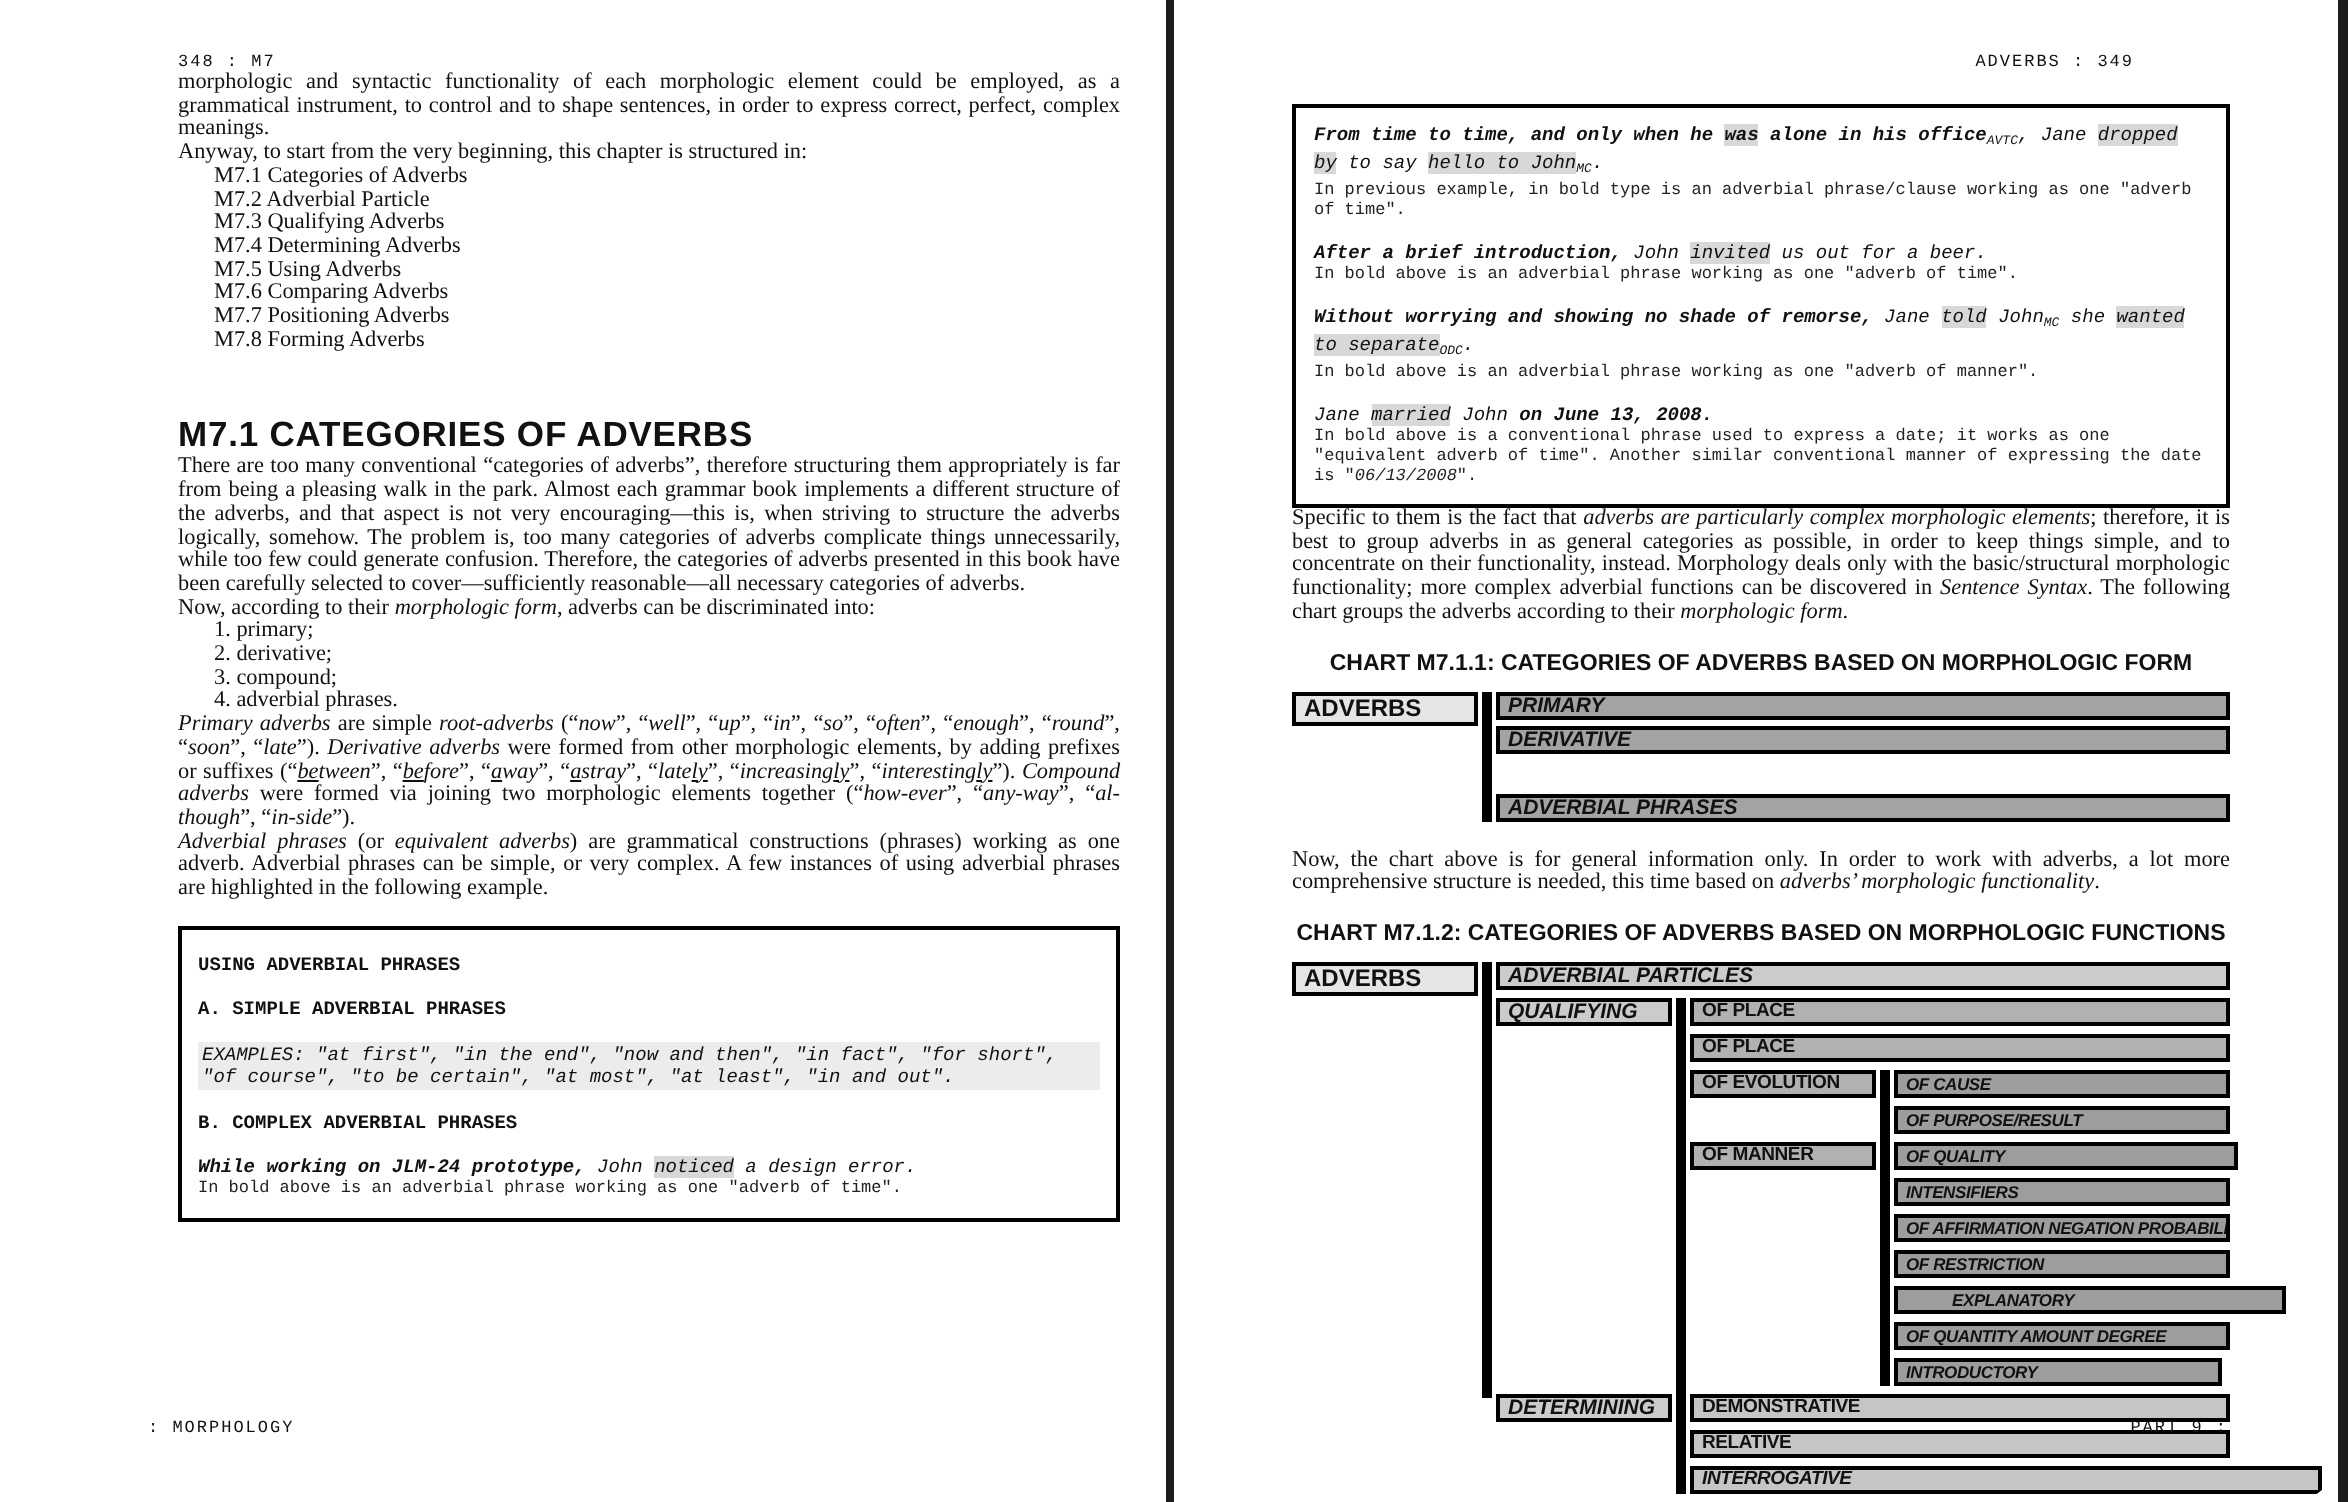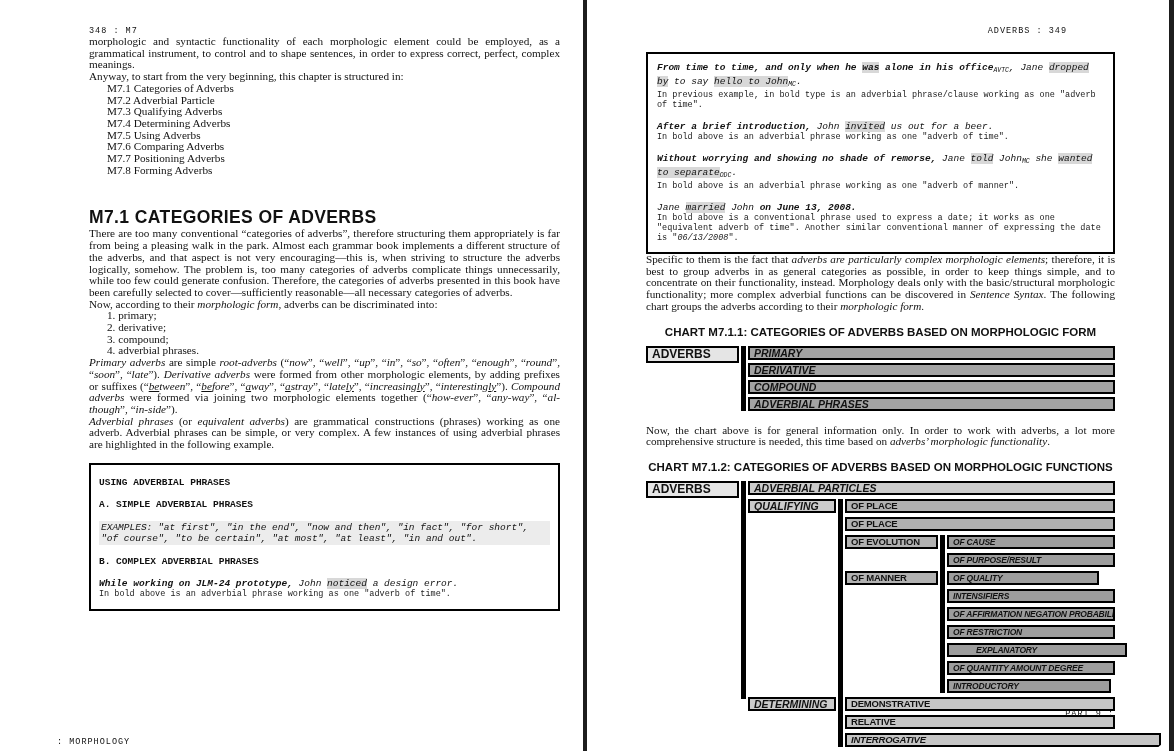--- a/index.html
+++ b/index.html
@@ -10,21 +10,21 @@
   #right-page{left:587px;width:582px;border-radius:24px;}
   .divider{position:absolute;left:583px;top:0;width:4px;height:751px;background:#1d1d1d;}
   .edge-band{position:absolute;left:1169px;top:0;width:5px;height:751px;background:#1d1d1d;}
 
   .lcontent{margin-left:89px;width:471px;}
   .rcontent{margin-left:59px;width:469px;}
 
   .pghead{font-family:"Liberation Mono",monospace;font-size:8.5px;letter-spacing:1px;margin-top:26px;}
   .pghead.r{text-align:right;padding-right:48px;}
   .pgfoot{position:absolute;top:709px;font-family:"Liberation Mono",monospace;font-size:8.5px;letter-spacing:1px;}
-  #left-page .pgfoot{left:57px;margin-top:28px;}
+  #left-page .pgfoot{left:74px;}
   #right-page .pgfoot{right:55px;}
 
   p.body{font-size:11.2px;line-height:11.7px;text-align:justify;margin:0;}
   .mt-lg{margin-top:22px;}
   .mt{margin-top:12px;}
   .toc{font-size:11.2px;line-height:11.7px;padding-left:18px;}
   .heading{font-family:"Liberation Sans",sans-serif;font-weight:bold;font-size:17.5px;
            letter-spacing:.4px;margin-top:31px;}
   .para3{margin-top:27px;}
 
@@ -136,21 +136,20 @@
     </div>
 
     <p class="body mt"><span>Specific to them is the fact that </span><span class="s-i">adverbs are particularly complex morphologic elements</span><span>; therefore, it is best to group adverbs in as general categories as possible, in order to keep things simple, and to concentrate on their functionality, instead. Morphology deals only with the basic/structural morphologic functionality; more complex adverbial functions can be discovered in </span><span class="s-i">Sentence Syntax</span><span>. The following chart groups the adverbs according to their </span><span class="s-i">morphologic form</span><span>.</span></p>
 
     <div class="chart-title">CHART M7.1.1: CATEGORIES OF ADVERBS BASED ON MORPHOLOGIC FORM</div>
     <div class="chart" id="chart1">
       <div class="cellroot" style="left:0;top:0;width:93px;">ADVERBS</div>
       <div class="vline" style="left:95px;top:0;height:65px;"></div>
       <div class="bar c1" style="left:102px;top:0;width:367px;">PRIMARY</div>
       <div class="bar c1" style="left:102px;top:17px;width:367px;">DERIVATIVE</div>
-      <div class="bar c1" style="left:102px;top:34px;width:367px;">COMPOUND</div>
       <div class="bar c1" style="left:102px;top:51px;width:367px;">ADVERBIAL PHRASES</div>
     </div>
 
     <p class="body" style="margin-top:13px;"><span>Now, the chart above is for general information only. In order to work with adverbs, a lot more comprehensive structure is needed, this time based on </span><span class="s-i">adverbs’ morphologic functionality</span><span>.</span></p>
 
     <div class="chart-title">CHART M7.1.2: CATEGORIES OF ADVERBS BASED ON MORPHOLOGIC FUNCTIONS</div>
     <div class="chart" id="chart2">
       <div class="cellroot" style="left:0;top:0;width:93px;">ADVERBS</div>
       <div class="vline" style="left:95px;top:0;height:218px;"></div>
       <div class="vline" style="left:192px;top:18px;height:248px;"></div>
@@ -158,25 +157,25 @@
 
       <div class="bar l2" style="left:102px;top:0;width:367px;">ADVERBIAL PARTICLES</div>
       <div class="bar l2 cell2" style="left:102px;top:18px;width:88px;">QUALIFYING</div>
 
       <div class="bar l3" style="left:199px;top:18px;width:270px;">OF PLACE</div>
       <div class="bar l3" style="left:199px;top:36px;width:270px;">OF PLACE</div>
       <div class="bar l3" style="left:199px;top:54px;width:93px;">OF EVOLUTION</div>
       <div class="bar l4" style="left:301px;top:54px;width:168px;">OF CAUSE</div>
       <div class="bar l4" style="left:301px;top:72px;width:168px;">OF PURPOSE/RESULT</div>
       <div class="bar l3" style="left:199px;top:90px;width:93px;">OF MANNER</div>
-      <div class="bar l4" style="left:301px;top:90px;width:152px;">OF QUALITY</div>
+      <div class="bar l4" style="left:301px;top:90px;width:172px;">OF QUALITY</div>
       <div class="bar l4" style="left:301px;top:108px;width:168px;">INTENSIFIERS</div>
       <div class="bar l4" style="left:301px;top:126px;width:168px;">OF AFFIRMATION NEGATION PROBABILITY</div>
       <div class="bar l4" style="left:301px;top:144px;width:168px;">OF RESTRICTION</div>
-      <div class="bar l4" style="left:301px;top:162px;width:180px;padding-left:27px;">EXPLANATORY</div>
+      <div class="bar l4" style="left:301px;top:162px;width:196px;padding-left:27px;">EXPLANATORY</div>
       <div class="bar l4" style="left:301px;top:180px;width:168px;">OF QUANTITY AMOUNT DEGREE</div>
       <div class="bar l4" style="left:301px;top:198px;width:164px;">INTRODUCTORY</div>
 
       <div class="bar l2 cell2" style="left:102px;top:216px;width:88px;">DETERMINING</div>
       <div class="bar det" style="left:199px;top:216px;width:270px;">DEMONSTRATIVE</div>
       <div class="bar det" style="left:199px;top:234px;width:270px;">RELATIVE</div>
       <div class="bar det" style="left:199px;top:252px;width:316px;font-style:italic;">INTERROGATIVE</div>
     </div>
   </div>
   <div class="pgfoot">PART 9 :</div>

